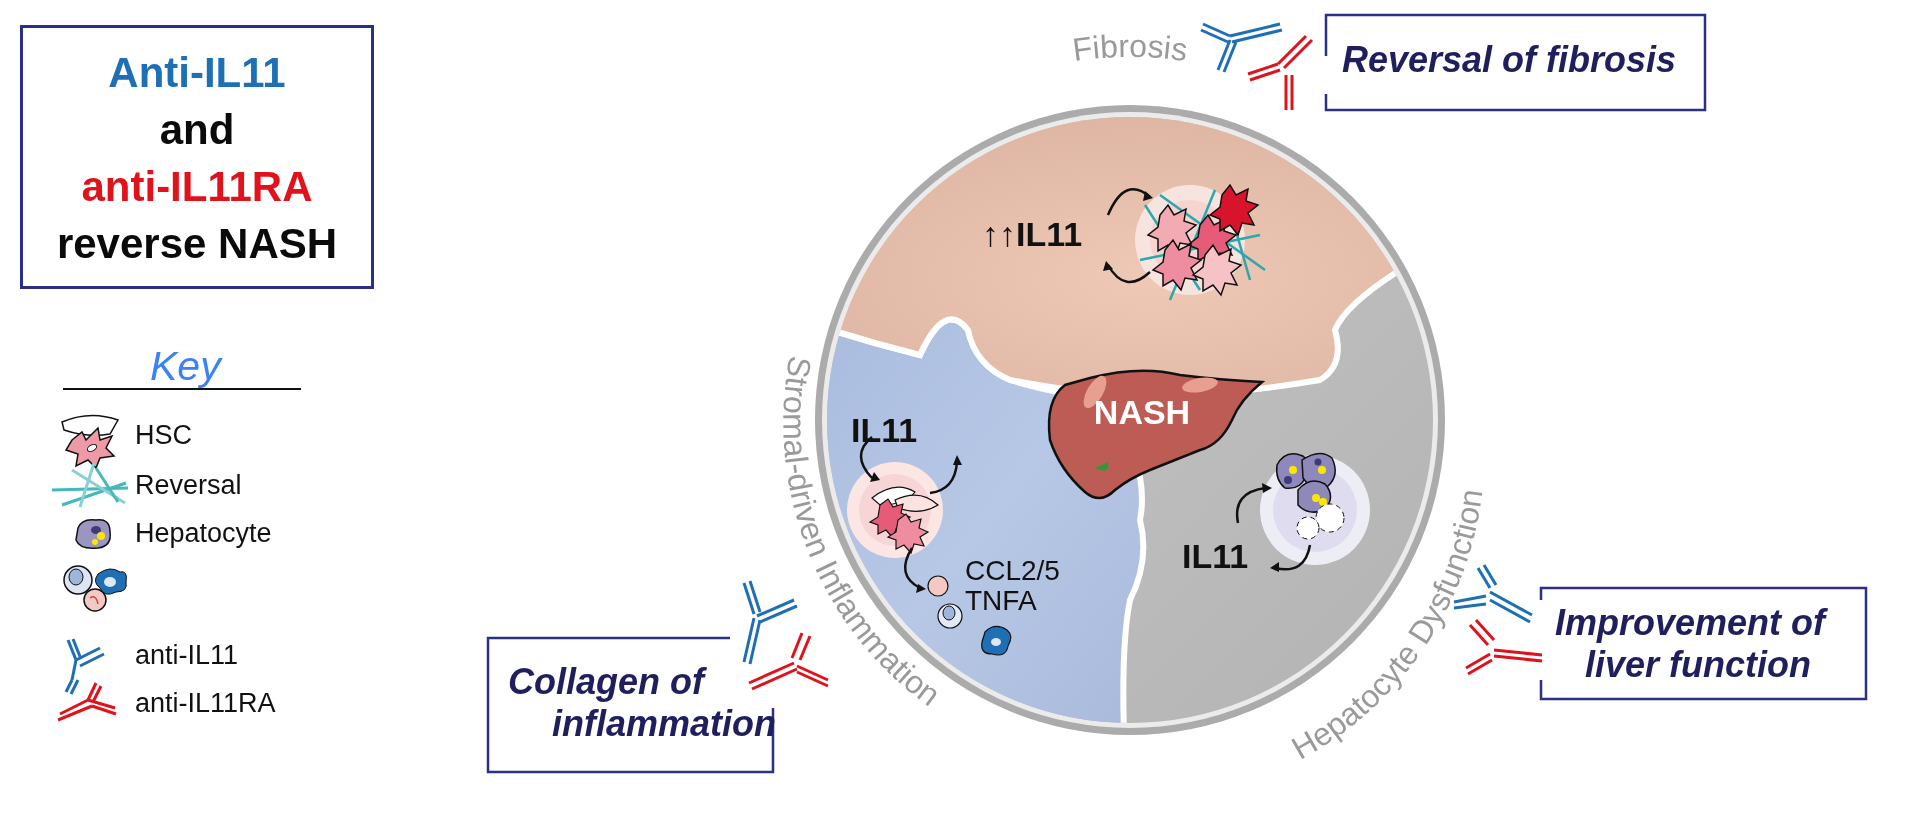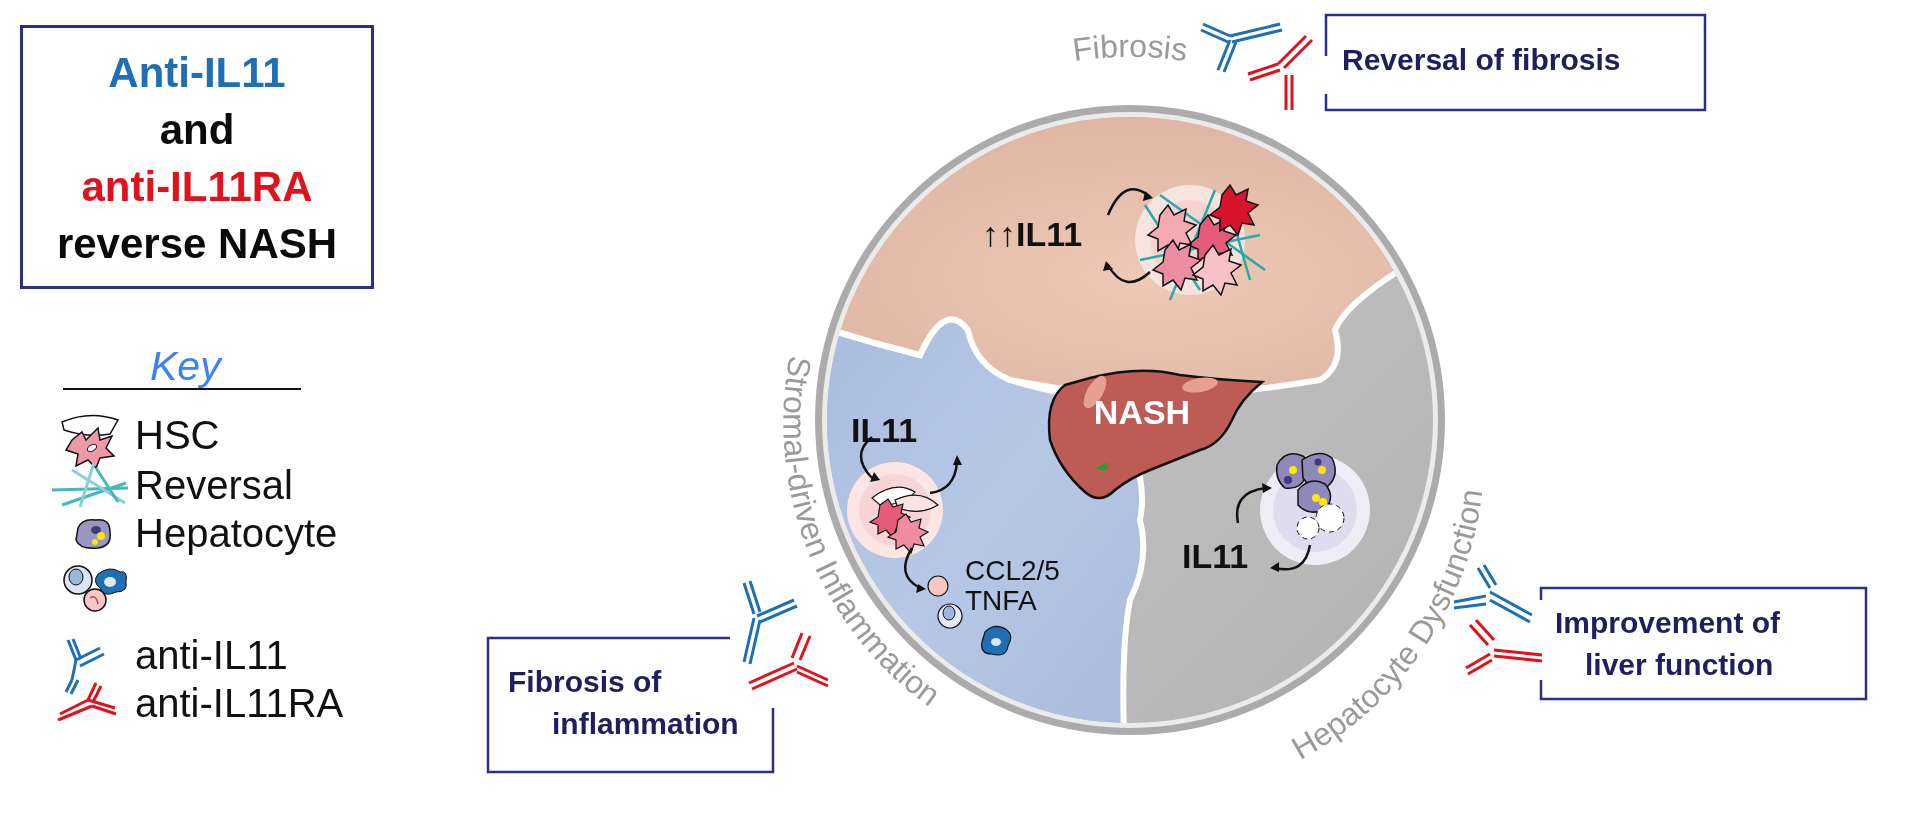--- a/index.html
+++ b/index.html
@@ -5,22 +5,22 @@
   html, body { margin: 0; padding: 0; background: #ffffff; }
   body { width: 1920px; height: 823px; overflow: hidden; position: relative; font-family: "Liberation Sans", sans-serif; }
   #stage { position: absolute; left: 0; top: 0; width: 1920px; height: 608px; }
   .title-box { position: absolute; left: 20px; top: 25px; width: 354px; height: 264px; border: 3px solid #2b2f86; box-sizing: border-box; text-align: center; font-weight: bold; font-size: 42px; line-height: 57px; padding-top: 16px; }
   .title-line { display: block; }
   .t-blue { color: #1f6fb5; }
   .t-black { color: #0a0a0a; }
   .t-red { color: #e0121b; }
   .key-title { position: absolute; left: 150px; top: 343px; font-style: italic; font-size: 41px; color: #3b82f6; }
   .key-rule { position: absolute; left: 63px; top: 388px; width: 238px; height: 2px; background: #111; }
-  .key-item { position: absolute; left: 135px; font-size: 40px; color: #111; line-height: 36px; }
-  .outcome { position: absolute; color: #1e1f5c; font-weight: bold; font-size: 30px; line-height: 40px; text-align: center; }
+  .key-item { position: absolute; left: 135px; font-size: 27px; color: #111; line-height: 36px; }
+  .outcome { position: absolute; color: #1e1f5c; font-weight: bold; font-style: italic; font-size: 36px; line-height: 40px; text-align: center; }
   svg text { font-family: "Liberation Sans", sans-serif; }
 </style>
 </head>
 <body>
 
 <div id="stage">
 
   <div class="title-box">
     <span class="title-line t-blue">Anti-IL11</span>
     <span class="title-line t-black">and</span>
@@ -226,17 +226,17 @@
     </g>
     <g stroke="#2b2f86" stroke-width="2.5" fill="none">
       <path d="M730 638 L488 638 L488 772 L773 772 L773 708"></path>
     </g>
     <g stroke="#2b2f86" stroke-width="2.5" fill="none">
       <path d="M1541 600 L1541 588 L1866 588 L1866 699 L1541 699 L1541 680"></path>
     </g>
   </svg>
 
   <div class="outcome" style="left:1342px; top:40px;">Reversal of fibrosis</div>
-  <div class="outcome" style="left:508px; top:662px;">Fibrosis of</div>
+  <div class="outcome" style="left:508px; top:662px;">Collagen of</div>
   <div class="outcome" style="left:508px; top:704px;margin-left:44px;">inflammation</div>
   <div class="outcome" style="left:1555px; top:603px;">Improvement of</div>
   <div class="outcome" style="left:1555px; top:645px;margin-left:30px;">liver function</div>
 </div>
 
 </body></html>

